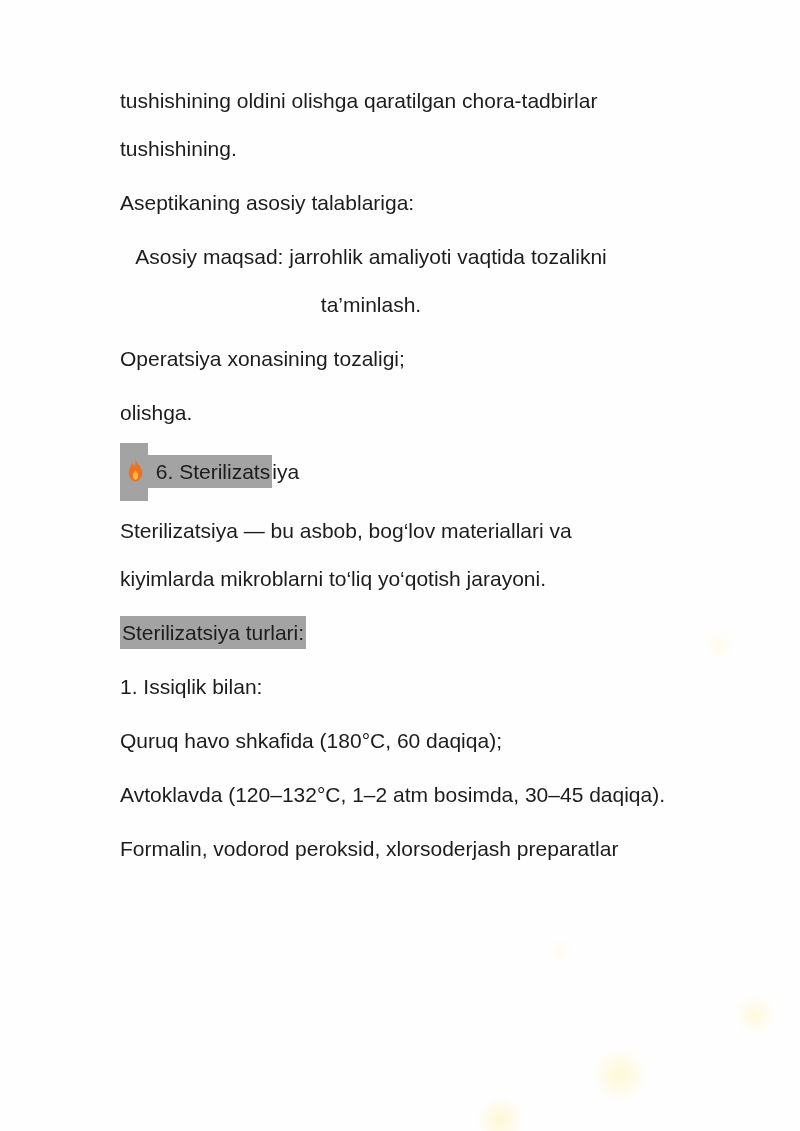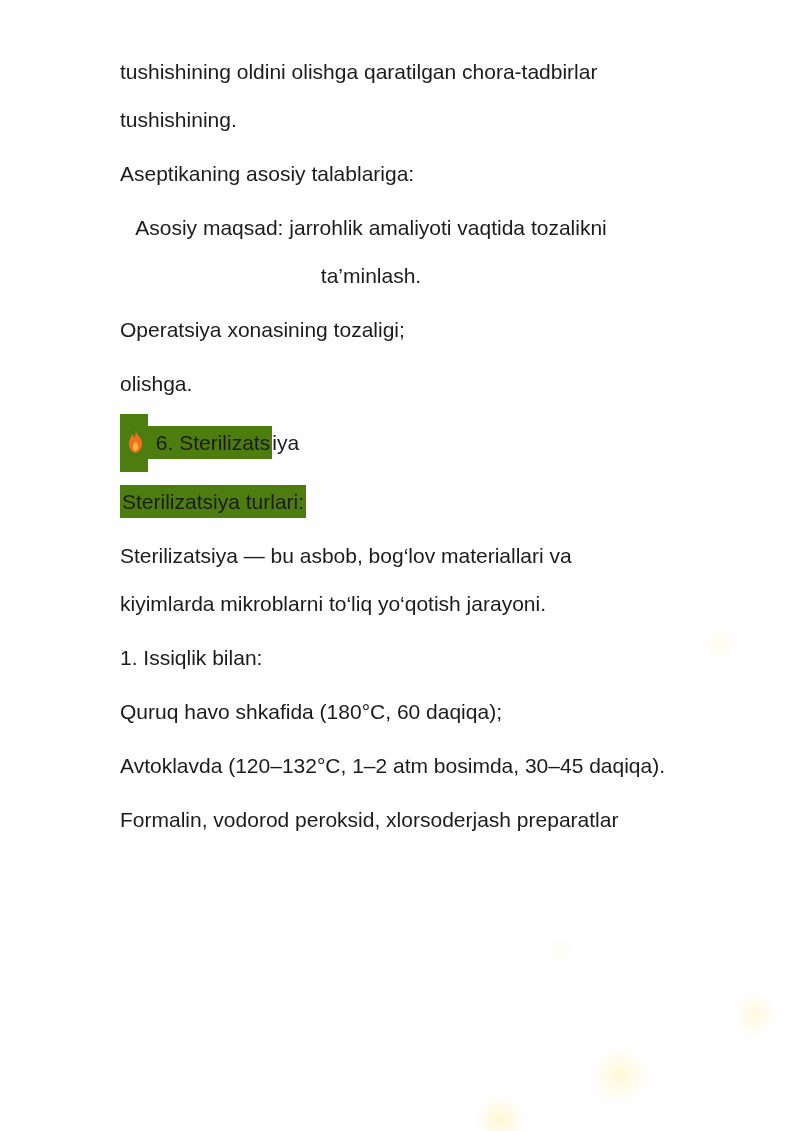--- a/index.html
+++ b/index.html
@@ -17,36 +17,36 @@
       radial-gradient(circle 30px at 755px 1015px, rgba(255,243,180,0.45), transparent 70%),
       radial-gradient(circle 35px at 500px 1120px, rgba(255,240,170,0.5), transparent 70%),
       radial-gradient(circle 22px at 720px 645px, rgba(255,246,205,0.35), transparent 70%),
       radial-gradient(circle 18px at 560px 950px, rgba(255,246,205,0.3), transparent 70%);
     font-family: "Liberation Sans", sans-serif;
   }
   .page {
     box-sizing: border-box;
     width: 740px;
     height: 1131px;
-    padding: 48px 118px 0 120px;
+    padding: 77px 118px 0 120px;
   }
   .par {
     margin: 0 0 6px 0;
     color: #1c1c1c;
     font-size: 21px;
     line-height: 48px;
   }
   .par.center { text-align: center; }
   .line {
     white-space: nowrap;
     line-height: 48px;
   }
   .seg { color: #1c1c1c; }
   .hl {
-    background: #4d7c0f;
+    background: #a3a3a3;
     padding: 5px 2px;
   }
   .icon-seg {
     display: inline-block;
     padding: 5px 1px 5px 4px;
   }
   .icon-seg svg {
     width: 23px;
     height: 26px;
     vertical-align: -5px;
@@ -76,25 +76,25 @@
       </div>
       <div class="par">
         <div class="line"><span class="icon-seg hl" aria-label="🔥">
   <svg viewBox="0 0 24 28" xmlns="http://www.w3.org/2000/svg" aria-hidden="true">
     <path fill="#f0701d" d="M12 1 C13 6 17 8 18.5 12 C20.5 17 18 24 12 25.5 C6 24 3.5 17 5.5 12 C6.5 9.5 8 8 8.5 5.5 C10 7 10.5 8.5 10.5 10 C12 7.5 12.5 4.5 12 1 Z"></path>
     <path fill="#fcb73e" d="M12 13.5 C14.6 15.8 15.6 18.4 14.6 21 C13.9 22.8 12 23.9 12 23.9 C12 23.9 10.1 22.8 9.4 21 C8.4 18.4 9.4 15.8 12 13.5 Z"></path>
   </svg>
 </span><span class="seg hl"> 6. Sterilizats</span><span class="seg">iya</span></div>
       </div>
       <div class="par">
-        <div class="line"><span class="seg hl">Sterilizatsiya turlari:</span></div>
+        <div class="line"><span class="seg">Sterilizatsiya — bu asbob, bog‘lov materiallari va</span></div>
+        <div class="line"><span class="seg">kiyimlarda mikroblarni to‘liq yo‘qotish jarayoni.</span></div>
       </div>
       <div class="par">
-        <div class="line"><span class="seg">Sterilizatsiya — bu asbob, bog‘lov materiallari va</span></div>
-        <div class="line"><span class="seg">kiyimlarda mikroblarni to‘liq yo‘qotish jarayoni.</span></div>
+        <div class="line"><span class="seg hl">Sterilizatsiya turlari:</span></div>
       </div>
       <div class="par">
         <div class="line"><span class="seg">1. Issiqlik bilan:</span></div>
       </div>
       <div class="par">
         <div class="line"><span class="seg">Quruq havo shkafida (180°C, 60 daqiqa);</span></div>
       </div>
       <div class="par">
         <div class="line"><span class="seg">Avtoklavda (120–132°C, 1–2 atm bosimda, 30–45 daqiqa).</span></div>
       </div>

